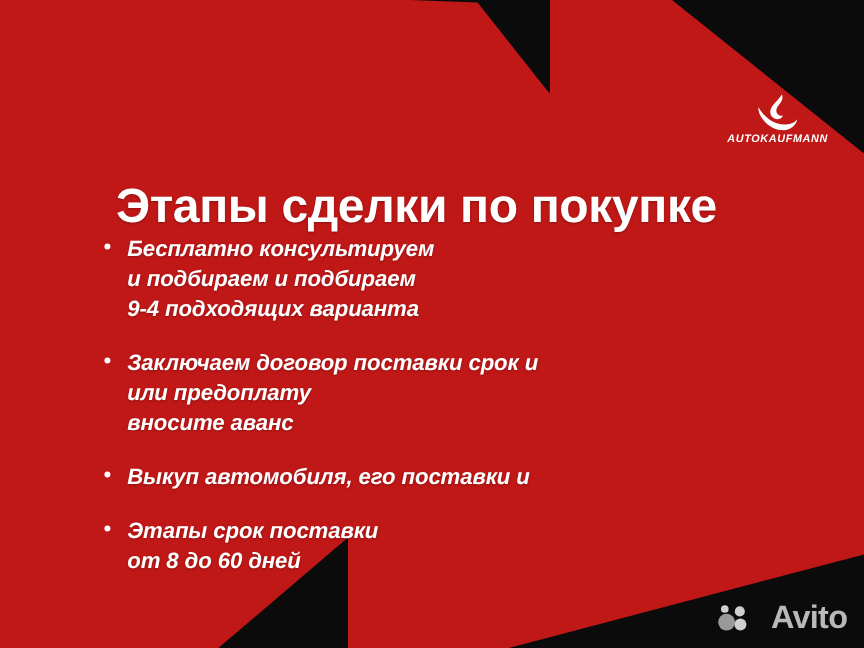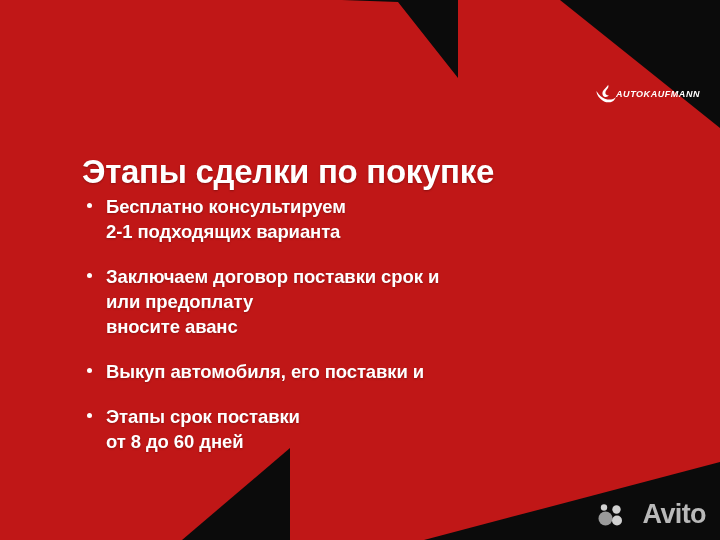--- a/index.html
+++ b/index.html
@@ -24,37 +24,38 @@
     display: block;
   }
 
   
   .heading {
     position: absolute;
     left: 82px;
     top: 72px;
     width: 530px;
     color: #ffffff;
-    font-size: 33px;
+    font-size: 40px;
     line-height: 40px;
     font-weight: 700;
     letter-spacing: -0.3px;
     text-shadow: 0 1px 2px rgba(0,0,0,0.28);
     white-space: pre;
+    text-align: center;
   }
   .heading .line { display: block; }
 
   
   .logo {
     position: absolute;
     left: 596px;
     top: 78px;
     width: 104px;
     display: flex;
-    flex-direction: row;
+    flex-direction: column;
     align-items: center;
   }
   .logo-mark {
     width: 34px;
     height: 31px;
     display: block;
   }
   .logo-word {
     margin-top: 1px;
     color: #ffffff;
@@ -65,20 +66,21 @@
     white-space: nowrap;
     line-height: 11px;
   }
 
   
   .bullets {
     position: absolute;
     left: 84px;
     top: 194px;
     width: 520px;
+    font-style: italic;
   }
   .bullet-item {
     position: relative;
     padding-left: 22px;
     margin-bottom: 20px;
     color: #ffffff;
     font-size: 18.5px;
     line-height: 25px;
     font-weight: 700;
     letter-spacing: -0.1px;
@@ -143,21 +145,22 @@
       <path fill="#ffffff" d="M20.6 0.6c1.0 2.8 0.4 4.6-0.9 6.6-1.3 2.0-3.2 3.7-3.7 6.1-0.4 2.1 0.6 3.9 2.3 4.8 1.0 0.5 2.2 0.6 3.2 0.2-0.3 1.0-1.1 1.9-2.1 2.4-2.6 1.3-6.0 0.4-7.6-2.0-1.5-2.3-1.1-5.3 0.4-7.7 1.6-2.6 4.1-4.6 5.9-7.0C19.2 2.7 20.1 1.7 20.6 0.6z"></path>
       <path fill="#ffffff" d="M0.8 11.2c2.5 4.2 5.6 7.9 9.6 10.6 4.4 3.0 9.8 4.6 15.1 3.8 3.1-0.5 6.0-2.0 8.0-4.3-0.6 3.2-2.8 6.1-5.9 7.7-4.2 2.2-9.5 1.9-13.9-0.1C8.3 26.3 4.2 22.0 2.0 16.9 1.3 15.1 0.9 13.2 0.8 11.2z"></path>
     </svg>
     <div class="logo-word">AUTOKAUFMANN</div>
   </div>
 
   <div class="bullets">
     <div class="bullet-item">
       <span class="bullet-dot"></span>
       <span class="bullet-line">Бесплатно консультируем</span>
-      <span class="bullet-line">2-1 подходящих варианта</span>
+      <span class="bullet-line">и подбираем и подбираем</span>
+      <span class="bullet-line">9-4 подходящих варианта</span>
     </div>
     <div class="bullet-item">
       <span class="bullet-dot"></span>
       <span class="bullet-line">Заключаем договор поставки срок и</span>
       <span class="bullet-line">или предоплату</span>
       <span class="bullet-line">вносите аванс</span>
     </div>
     <div class="bullet-item">
       <span class="bullet-dot"></span>
       <span class="bullet-line">Выкуп автомобиля, его поставки и</span>

